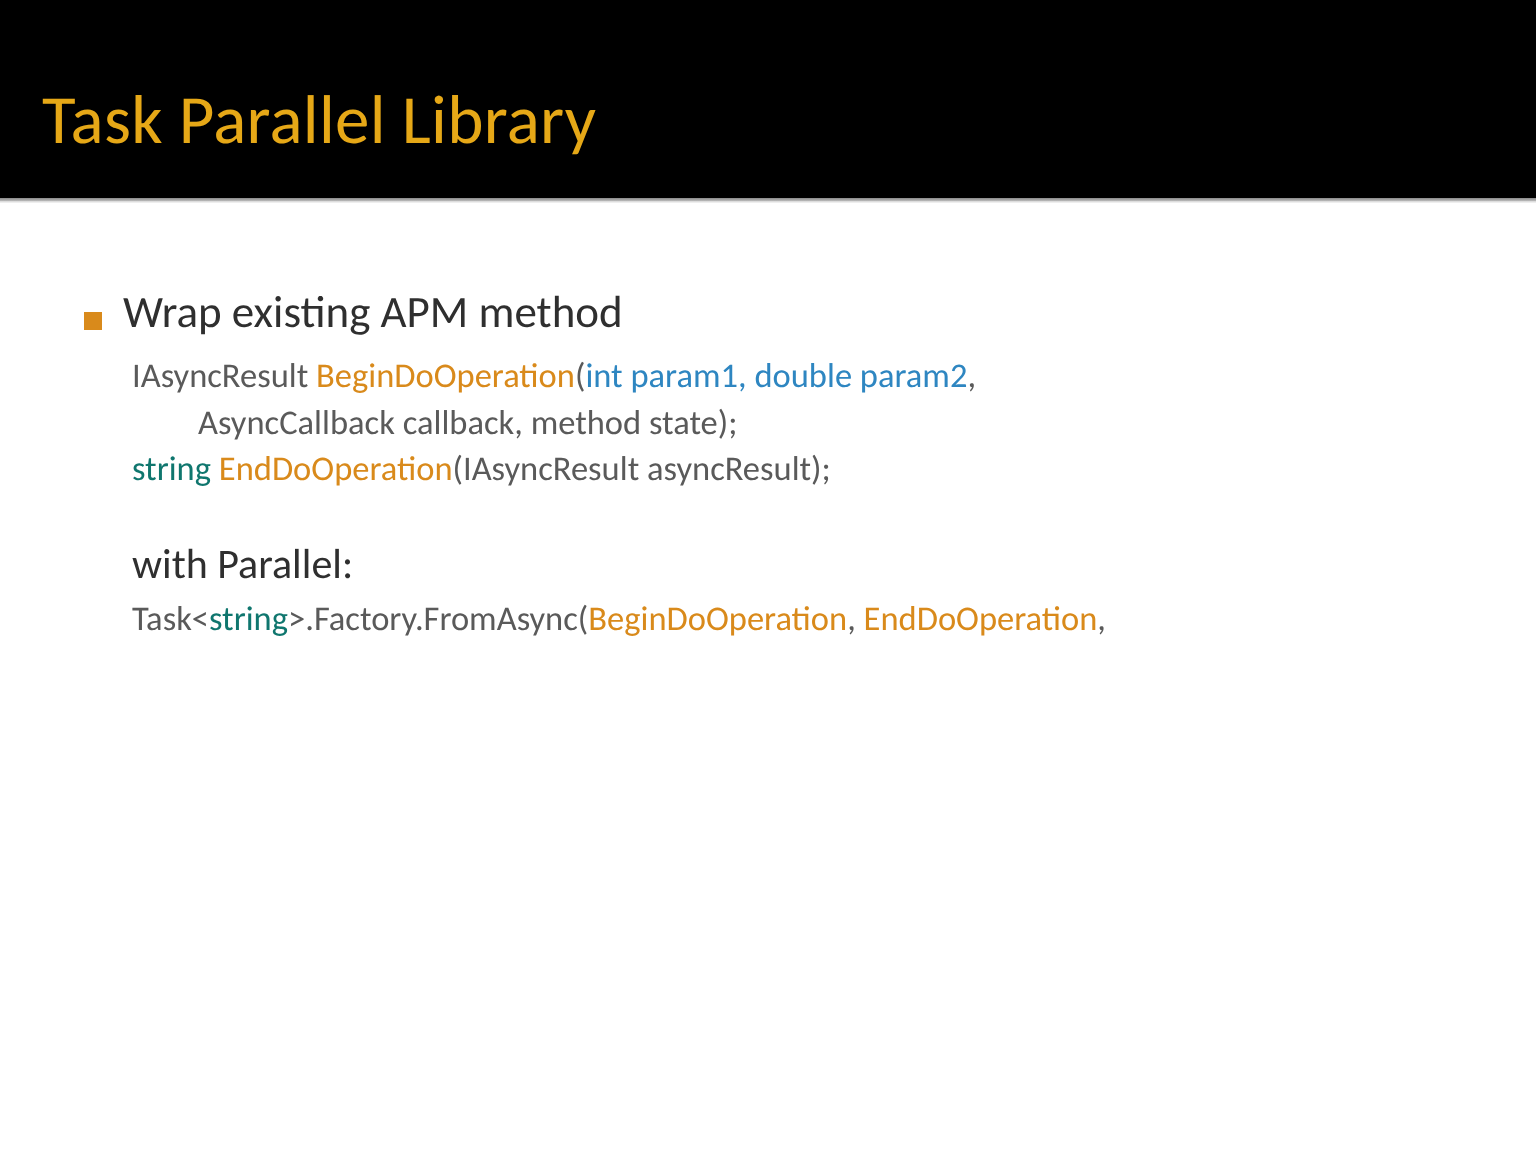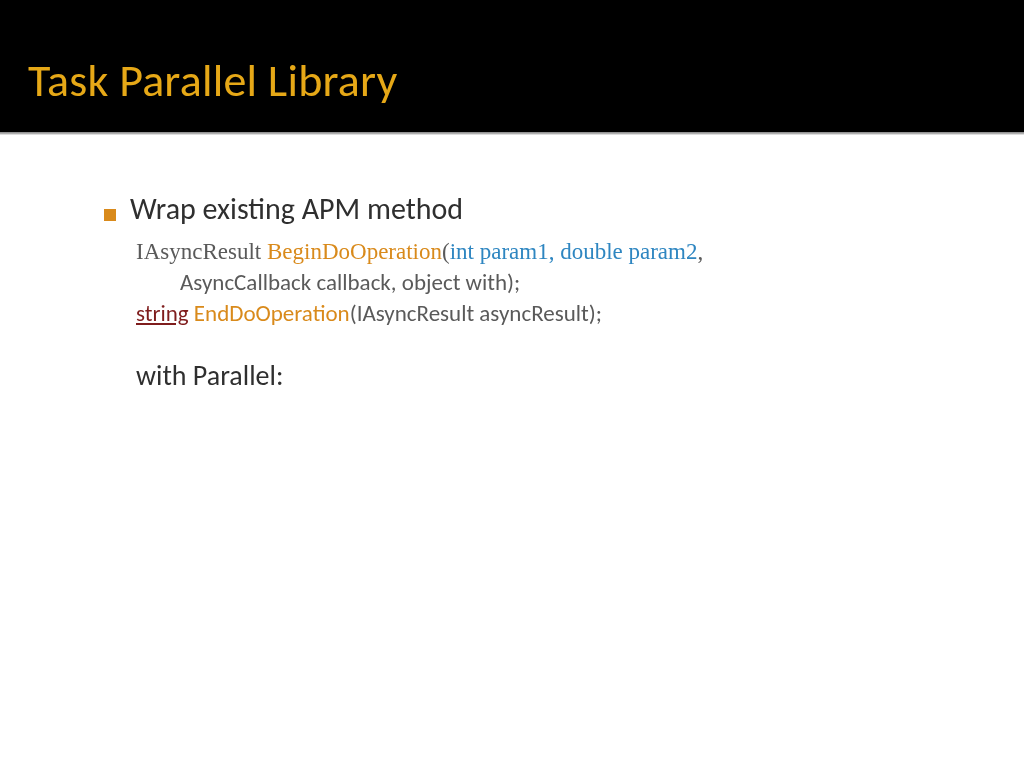--- a/index.html
+++ b/index.html
@@ -13,67 +13,70 @@
     font-size: 46px;
     font-weight: 400;
     letter-spacing: 0.2px;
   }
   .rule {
     height: 3px;
     background: linear-gradient(#888, #bbb);
     border-bottom: 1px solid #ddd;
   }
   .body {
-    padding: 54px 72px 20px 104px;
+    padding: 54px 72px 20px 56px;
     color: #3b3b3b;
     font-size: 24px;
     line-height: 1.35;
   }
   .bullet-row { display: flex; align-items: baseline; gap: 14px; }
   .bullet-icon {
     width: 12px; height: 12px; background: #d98a1b; flex: 0 0 12px;
     position: relative; top: 2px;
   }
   .bullet-text { font-size: 30px; color: #2f2f2f; }
   .sub {
     margin-left: 32px;
     color: #5a5a5a;
     font-size: 23px;
   }
   .indent2 { margin-left: 76px; }
   .gap-top { margin-top: 28px; }
   .accent-orange { color: #d98a1b; }
-  .accent-red    { color: #7f1d1d; text-decoration: underline; }
+  .accent-red    { color: #0f766e; }
   .accent-blue   { color: #2e86c1; }
   .dim           { color: #5a5a5a; }
 </style>
 </head>
 <body>
 
 <div class="header">
   <div class="title">Task Parallel Library</div>
 </div>
 <div class="rule"></div>
 
 <div class="body">
 
   <div class="bullet-row">
     <span class="bullet-icon"></span>
     <span class="bullet-text">Wrap existing APM method</span>
   </div>
 
-  <div class="sub" style="margin-top:6px;font-family:Liberation Serif, serif;">
+  <div class="sub" style="margin-top:6px;">
     <span class="dim">IAsyncResult </span><span class="accent-orange">BeginDoOperation</span><span class="dim">(</span><span class="accent-blue">int param1, double param2</span><span class="dim">,</span>
   </div>
   <div class="sub indent2">
-    <span class="dim">AsyncCallback callback, object with);</span>
+    <span class="dim">AsyncCallback callback, method state);</span>
   </div>
 
   <div class="sub">
     <span class="accent-red">string</span><span> </span><span class="accent-orange">EndDoOperation</span><span class="dim">(IAsyncResult asyncResult);</span>
   </div>
 
   <div class="sub gap-top" style="font-size:28px;color:#2f2f2f;">
     <span>with Parallel:</span>
   </div>
 
+  <div class="sub" style="margin-top:4px;">
+    <span class="dim">Task&lt;</span><span class="accent-red">string</span><span class="dim">&gt;.Factory.FromAsync(</span><span class="accent-orange">BeginDoOperation</span><span class="dim">, </span><span class="accent-orange">EndDoOperation</span><span class="dim">,</span>
+  </div>
 
 </div>
 
 </body></html>

